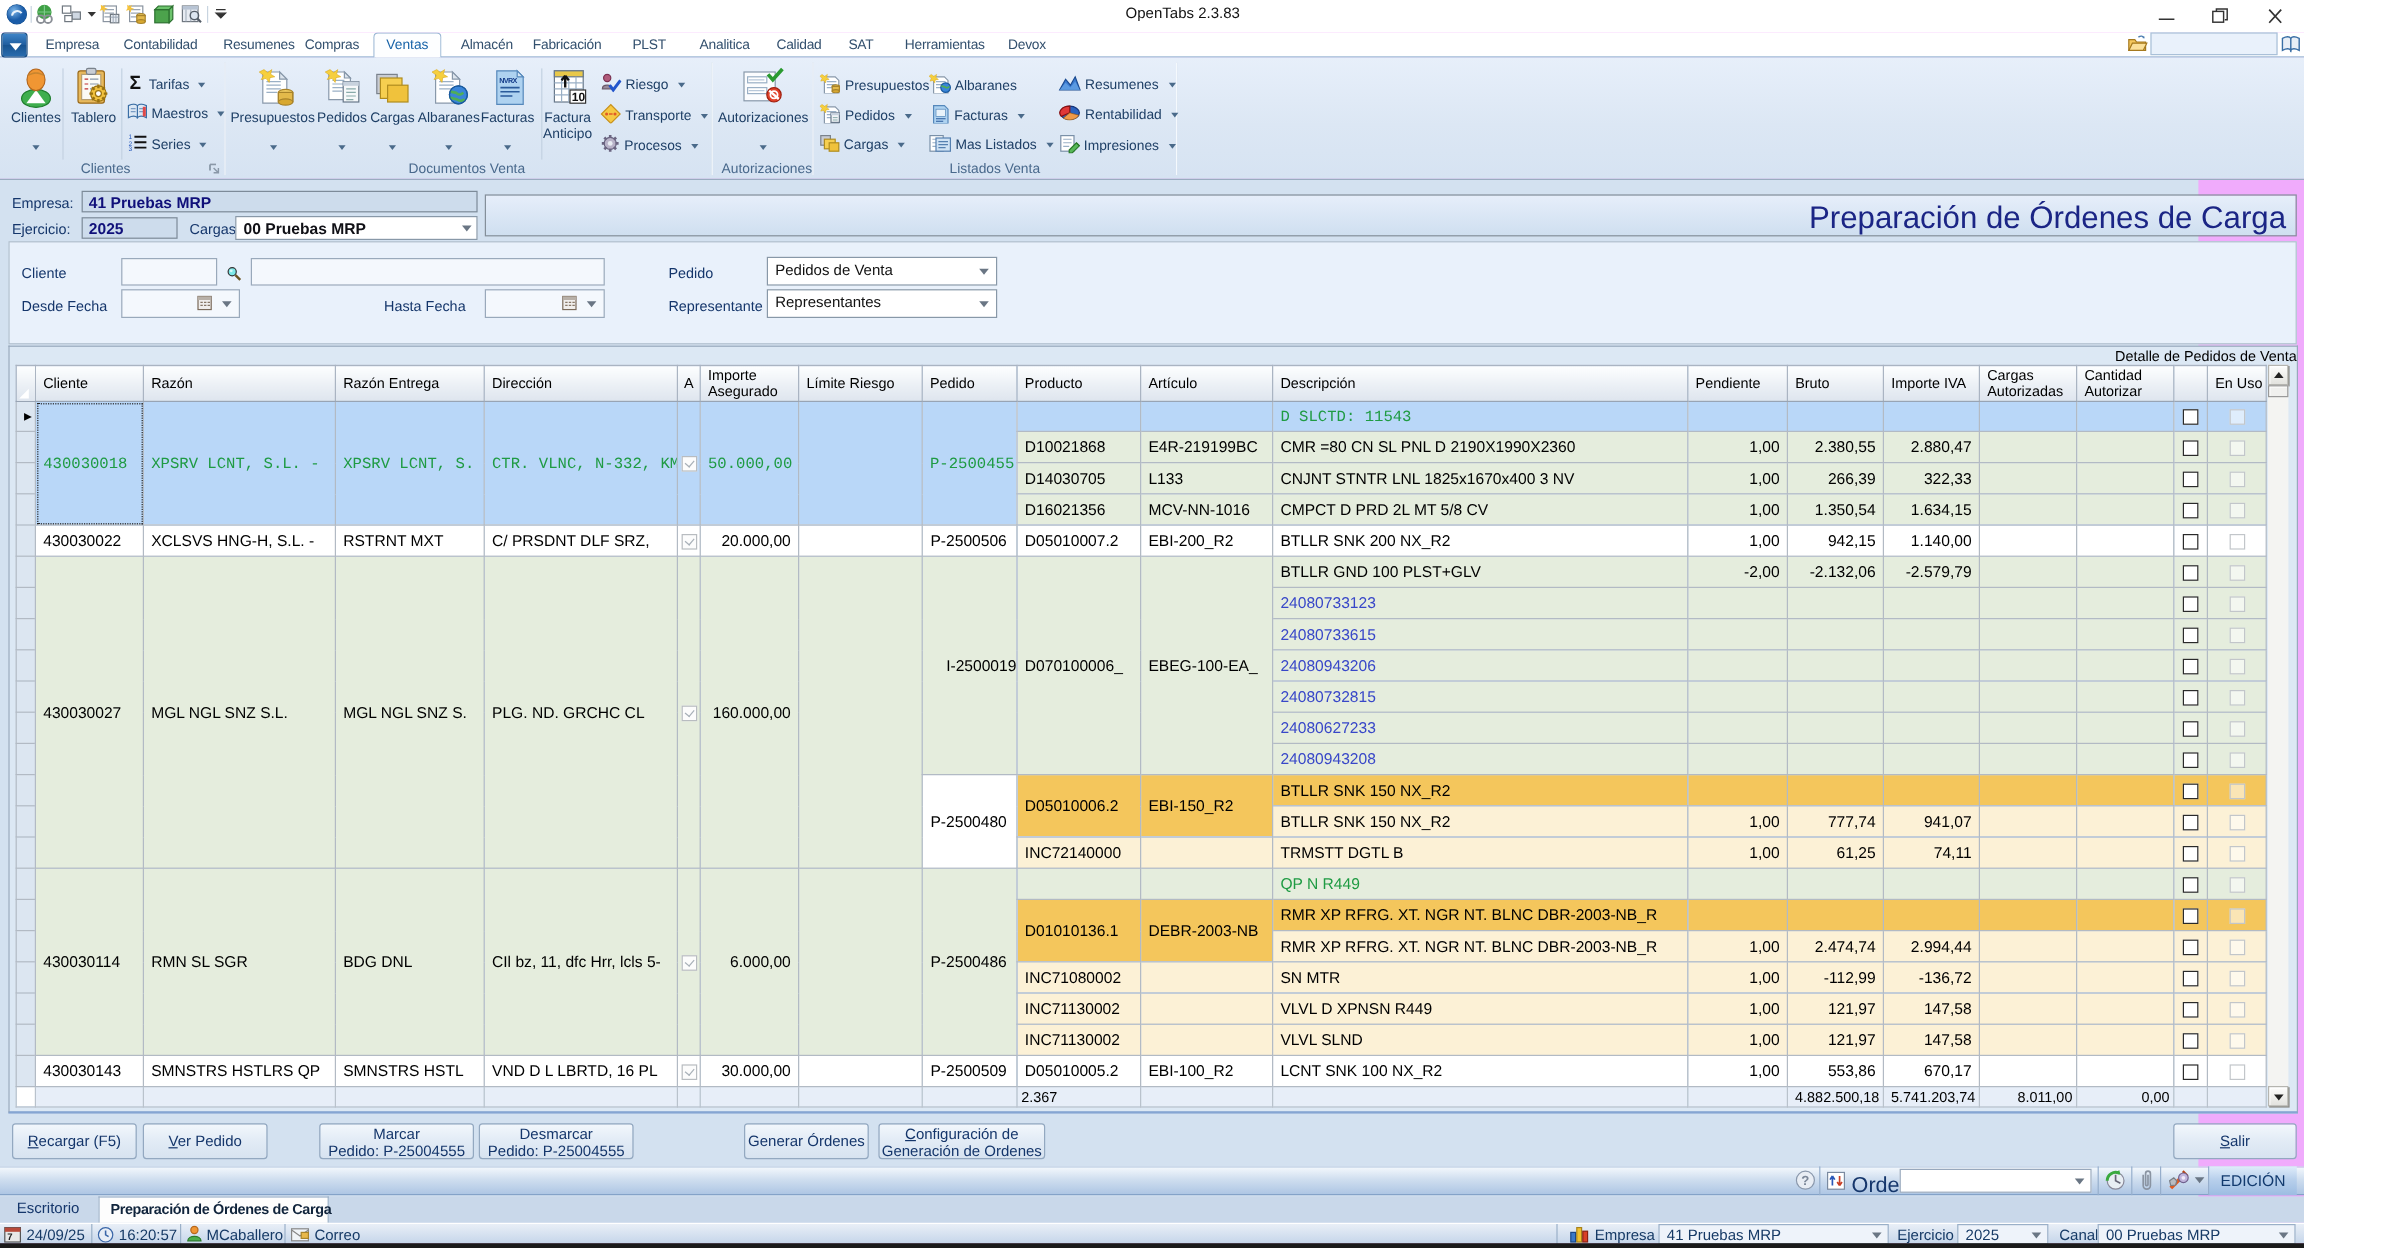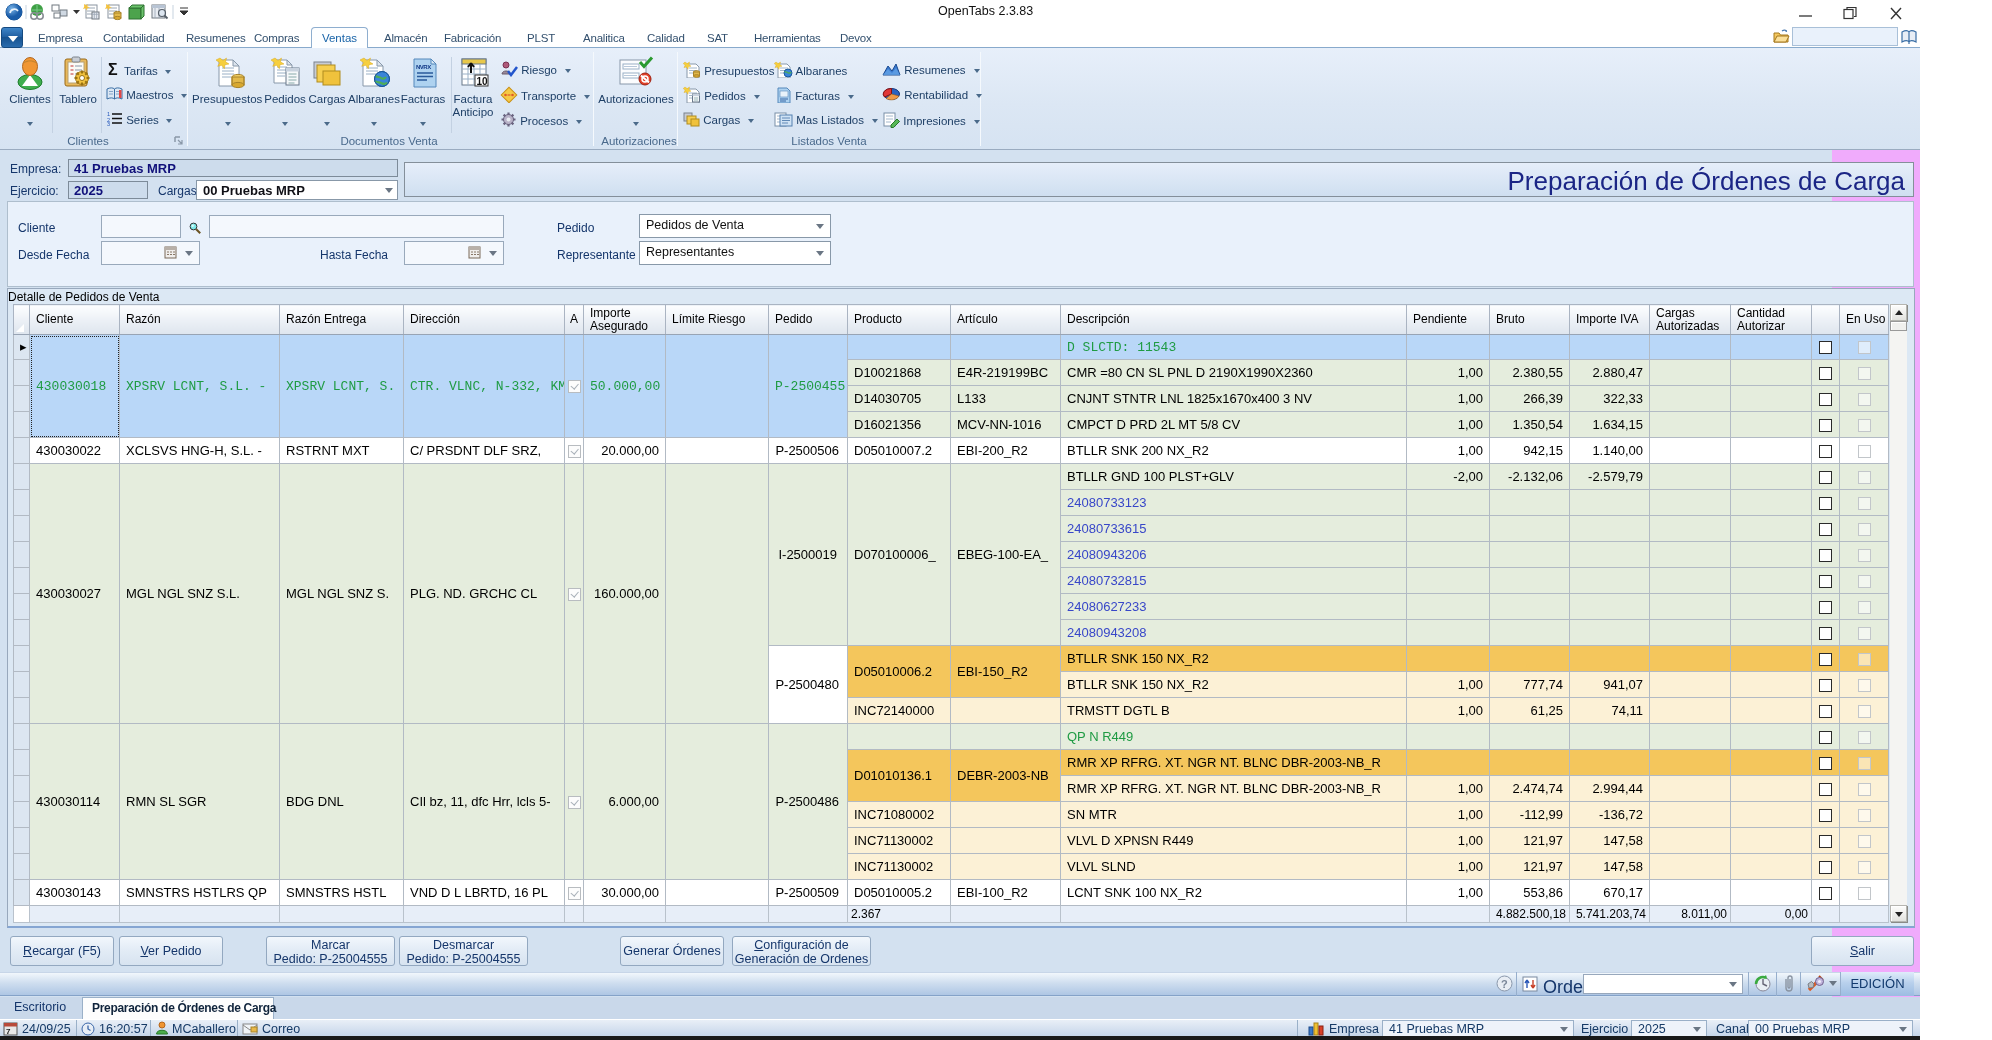--- a/index.html
+++ b/index.html
@@ -24,21 +24,21 @@
   
   #content { position:absolute; left:0; top:150px; width:1832px; height:886px; background:#d3e1f0; }
   
   .fieldlabel { position:absolute; font-size:12px; color:#15366b; }
   .inbox { position:absolute; border:1px solid #7d8b99; background:#cddcec; font-weight:bold; font-size:13px; color:#10107a; }
   #titlepanel { position:absolute; left:404px; top:12px; width:1510px; height:35px; border:1px solid #848f9a; background:linear-gradient(#e6eefa,#cfdff0); }
   #titlepanel div { position:absolute; right:8px; top:3px; font-size:26px; color:#1b2585; }
   #filterpanel { position:absolute; left:7px; top:51px; width:1907px; height:86px; background:#e9f1fb; border:1px solid #aebecd; }
   
   #gridpanel { position:absolute; left:7px; top:138px; width:1908px; height:640px; background:#dce8f4; border:1px solid #98a8bc; border-bottom:2px solid #85a5d2; }
-  #gridtitle { position:absolute; left:0; top:1px; width:1906px; text-align:left; font-size:12px; color:#000; }
+  #gridtitle { position:absolute; left:0; top:1px; width:1906px; text-align:right; font-size:12px; color:#000; }
   table.grid { border-collapse:collapse; table-layout:fixed; position:absolute; left:5px; top:15px; width:1876px; }
   table.grid tr { height:26px; }
   table.grid td, table.grid th { overflow:hidden; white-space:nowrap; font-size:13px; padding:0 6px; border:1px solid #b2bac4; }
   table.grid th { background:linear-gradient(#fdfeff,#eef2f7 45%,#dee5ee); font-weight:normal; text-align:left; font-size:12px; border:1px solid #aab4c2; border-bottom:1px solid #98a4b4; color:#000; vertical-align:middle; padding:0 6px; line-height:13px; }
   td.num { text-align:right; }
   td.c-sel { background:#b9d7f8;font-family:Liberation Mono, monospace; }
   td.c-grn { background:#e5eddd; }
   td.c-wht { background:#ffffff; }
   td.c-org { background:#f4c65c; }
   td.c-crm { background:#fcf1d6; }
@@ -529,21 +529,21 @@
             </tr>
       <tr>
               <td class="sel"></td>
         <td class="c-grn" rowspan="10">430030027</td>
         <td class="c-grn" rowspan="10">MGL NGL SNZ S.L.</td>
         <td class="c-grn" rowspan="10">MGL NGL SNZ S.</td>
         <td class="c-grn" rowspan="10">PLG. ND. GRCHC CL</td>
         <td class="c-grn" rowspan="10" style="padding:0;text-align:center"><span class="gchk"></span></td>
         <td class="c-grn num" rowspan="10">160.000,00</td>
         <td class="c-grn" rowspan="10"></td>
-        <td class="c-grn num" rowspan="7" style="padding-right:10px">I-2500019</td>
+        <td class="c-grn num" rowspan="7" style="padding-right:0">I-2500019</td>
         <td class="c-grn" rowspan="7">D070100006_</td>
         <td class="c-grn" rowspan="7">EBEG-100-EA_</td>
         <td class="c-grn">BTLLR GND 100 PLST+GLV</td>
               <td class="c-grn num">-2,00</td>
               <td class="c-grn num">-2.132,06</td>
               <td class="c-grn num">-2.579,79</td>
               <td class="c-grn"></td>
               <td class="c-grn"></td>
               <td class="c-grn ck"><span class="chk"></span></td>
               <td class="c-grn ck"><span class="chkd"></span></td>

